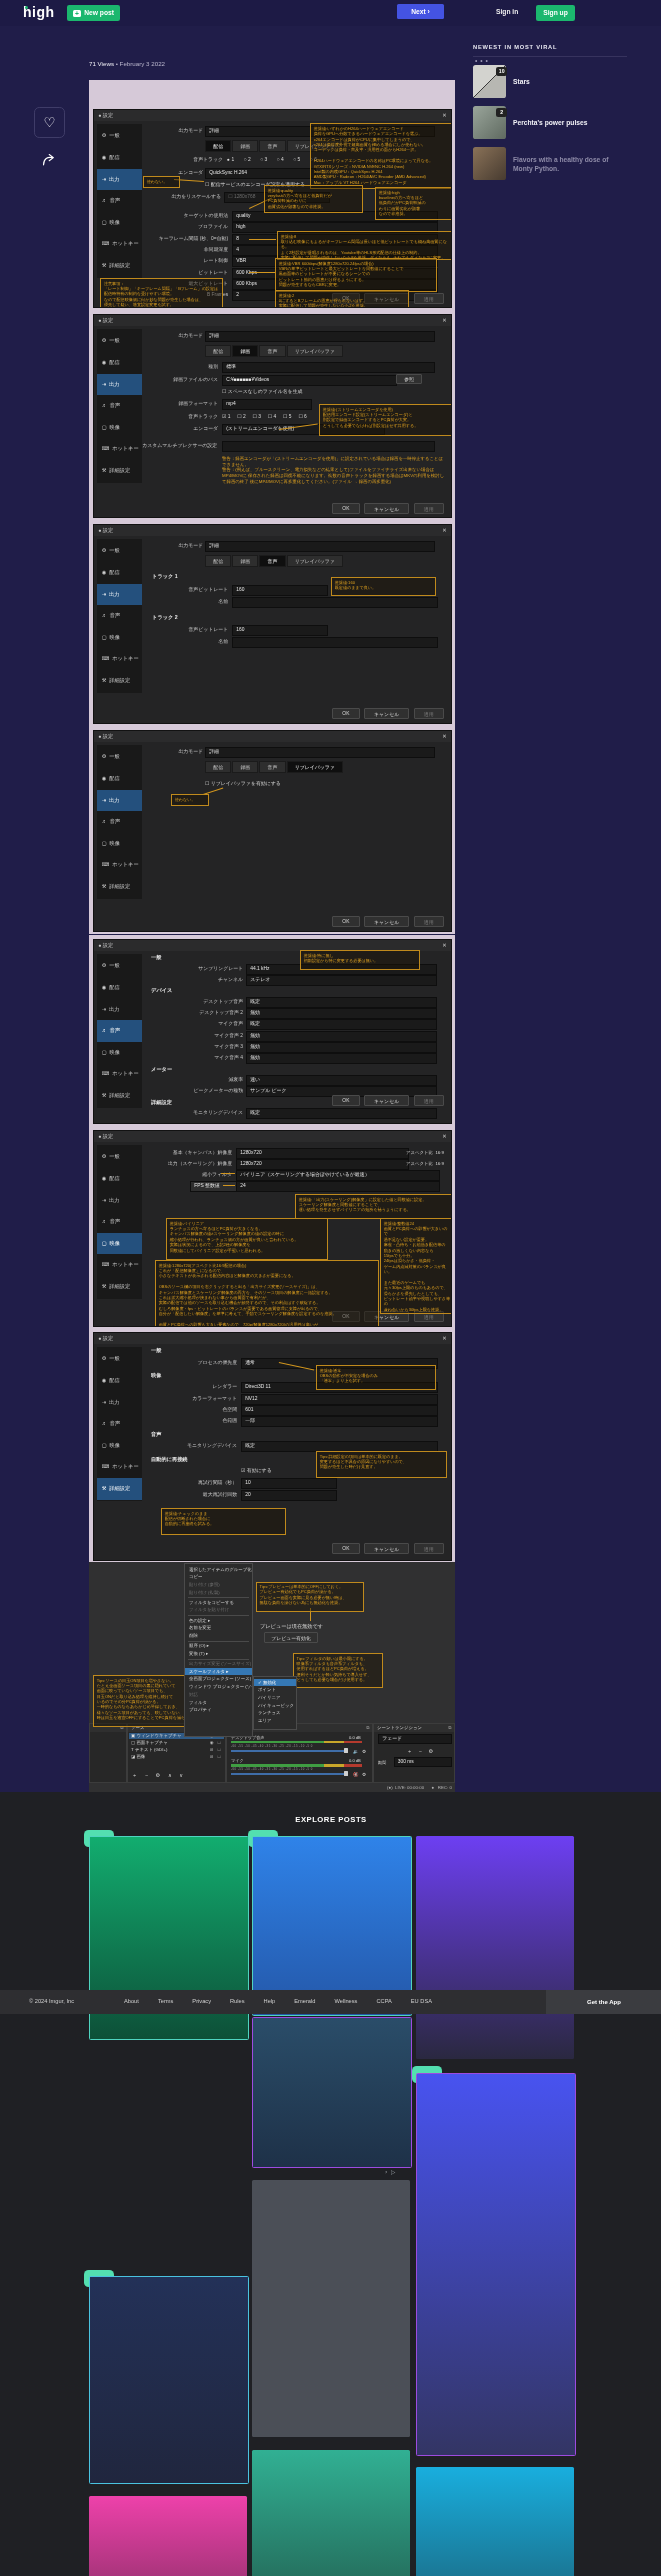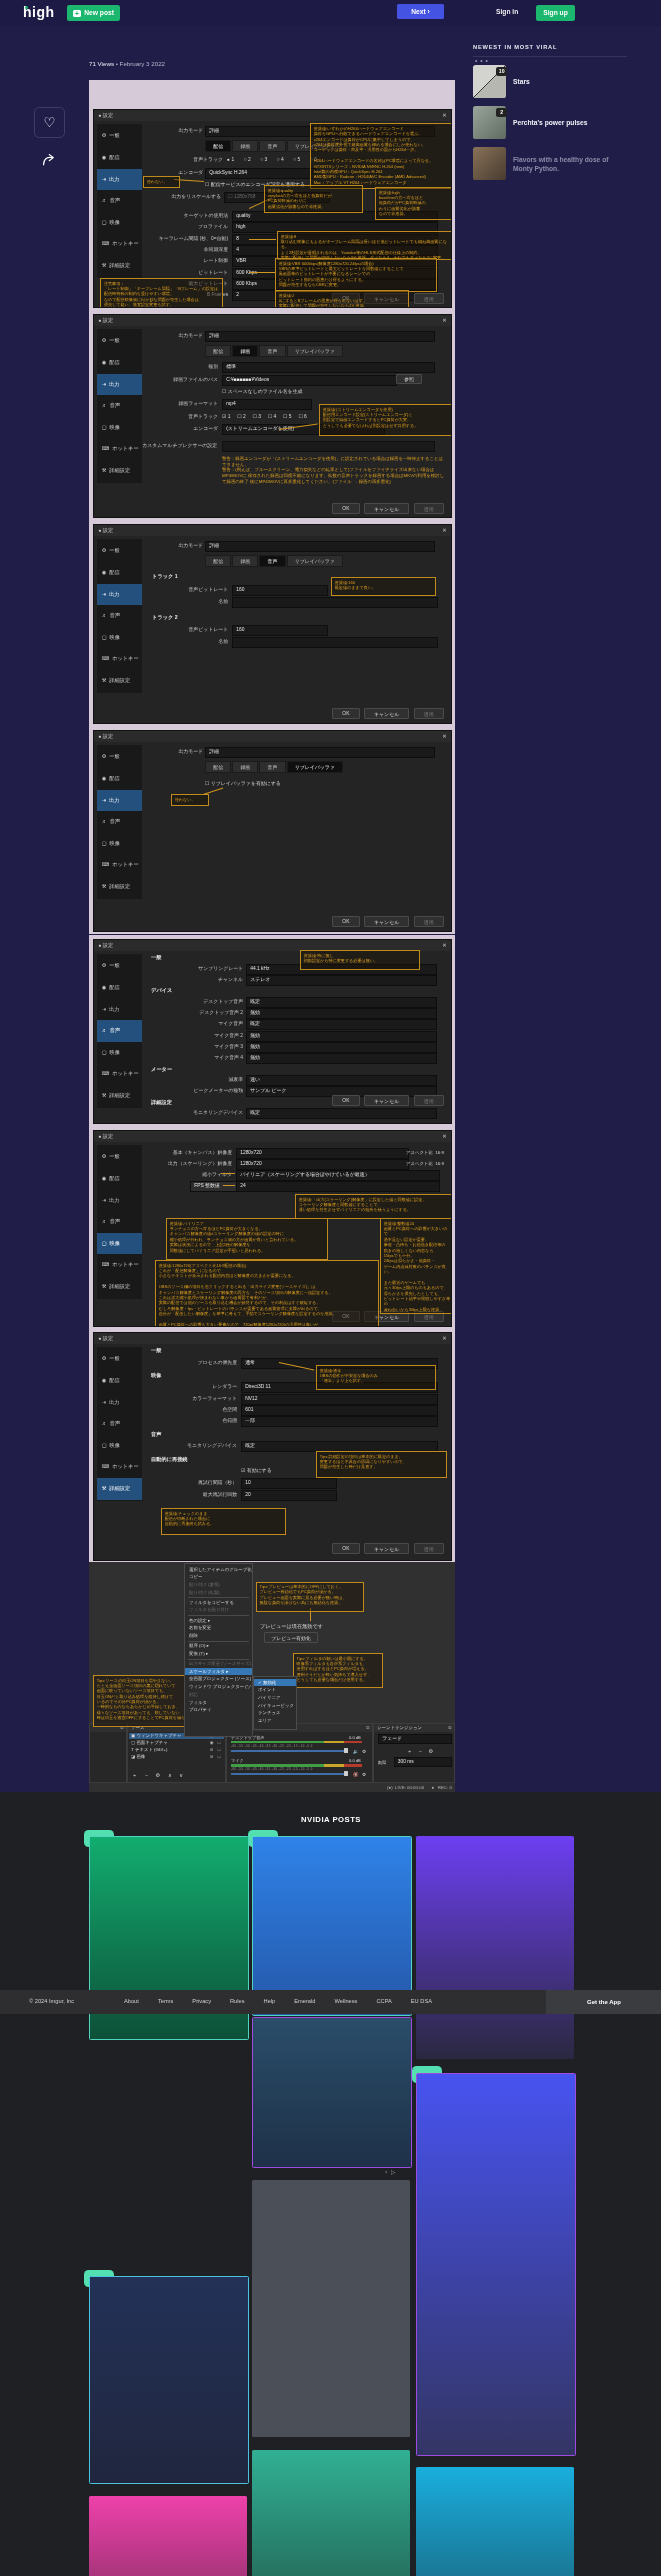--- a/index.html
+++ b/index.html
@@ -622,21 +622,21 @@
       <div class="dh"><span>シーントランジション</span><span class="di">⧉</span></div>
       <div class="vb" style="left:4.1px;top:10.3px;width:66px;height:7.7px;line-height:7.7px">フェード</div>
       <div class="tbtns" style="left:33px;top:24px;letter-spacing:2.6px;font-size:5.2px">＋ − ⚙</div>
       <div class="plain" style="left:4.1px;top:34px;font-size:4.1px">期間</div>
       <div class="vb" style="left:19.6px;top:33px;width:50px;height:7.7px;line-height:7.7px">300 ms</div>
     </div>
     <div class="status" style="right:3.1px;top:223px">(●)  LIVE: 00:00:00      ●   REC: 0</div>
   </div>
 
   <div id="explorebg"></div>
-  <div class="xtitle">NVIDIA POSTS</div>
+  <div class="xtitle">EXPLORE POSTS</div>
 
   <div class="tiletab" style="left:84px;top:1830px"></div>
   <div class="tiletab" style="left:84px;top:2270px"></div>
 
   <div class="tiletab" style="left:248px;top:1830px"></div>
   <div class="tiletab" style="left:412px;top:2066px"></div>
 
   <div class="tile" style="left:89px;top:1836px;height:202px;background:linear-gradient(180deg,#12ad6f,#0d5038);border:1px solid #4fd4c0"></div>
   <div class="tile" style="left:89px;top:2276px;height:206px;background:linear-gradient(180deg,#233158,#20263e);border:1px solid #4ac3e0"></div>
   <div class="tile" style="left:89px;top:2496px;height:209px;background:linear-gradient(180deg,#ee41aa,#3c2133);border:none"></div>

